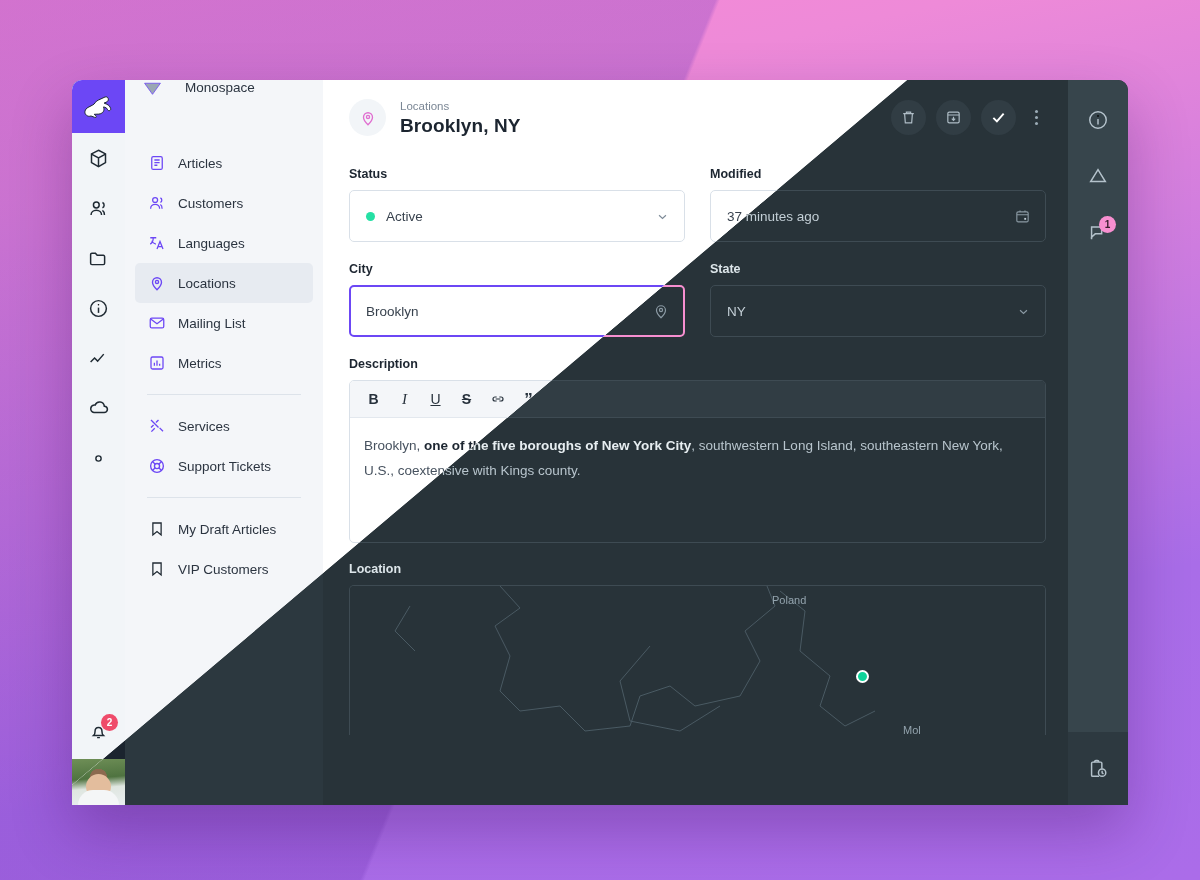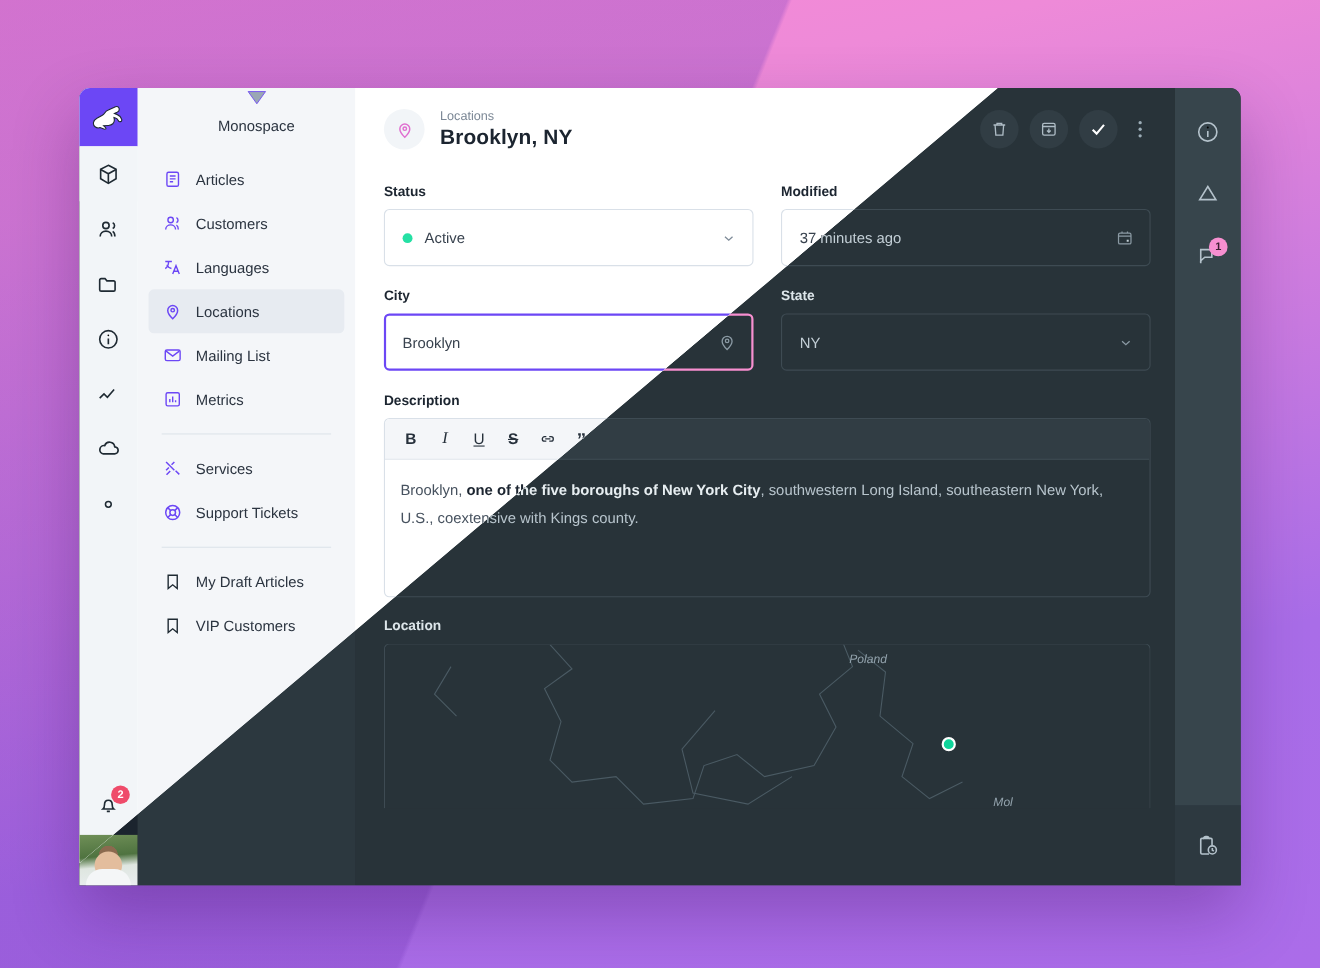--- a/index.html
+++ b/index.html
@@ -80,22 +80,22 @@
     width: 41px; height: 15px; border-radius: 20px 20px 0 0;
     background: #f4f6f7; z-index: 2;
   }
 
   
   .nav {
     width: 198px; flex: 0 0 198px;
     display: flex; flex-direction: column;
   }
   .nav-head {
-    height: 53px; display: flex; align-items: center;
-    gap: 11px; padding: 0 0 0 18px; flex-direction: column;
+    height: 53px; display: flex; 
+    gap: 23px; padding: 0 0 0 18px;
   }
   .nav-head-label { font-size: 13.5px; }
   .nav-list { padding: 10px 0 0 0; }
   .nav-item {
     display: flex; align-items: center; gap: 12px;
     height: 40px; margin: 0 10px; padding: 0 12px;
     border-radius: 5px;
     font-size: 13.5px;
   }
   .nav-item .ico { width: 19px; height: 19px; display: flex; align-items: center; justify-content: center; flex: 0 0 19px; }
@@ -147,21 +147,21 @@
   }
   .editor-body { padding: 15px 14px 16px 14px; font-size: 13.5px; line-height: 25px; min-height: 124px; }
   .editor-body b { font-weight: bold; }
 
   .map-wrap { margin-top: 19px; }
   .map {
     height: 150px; border-radius: 5px 5px 0 0; overflow: hidden; position: relative;
     border: 1px solid; border-bottom: none;
   }
   .map-canvas { position: absolute; inset: 0; }
-  .mlabel { position: absolute; font-size: 11px; color: #9fb0bd; white-space: nowrap; font-style: italic; }
+  .mlabel { position: absolute; font-size: 11px; color: #9fb0bd; white-space: nowrap; }
   .cluster {
     position: absolute; border-radius: 50%;
     background: #93ddc4; color: #223; font-weight: bold;
     display: flex; align-items: center; justify-content: center;
     font-size: 13px;
   }
   .pin {
     position: absolute; width: 13px; height: 13px; border-radius: 50%;
     background: #0fd49a; border: 2px solid #fff;
   }

